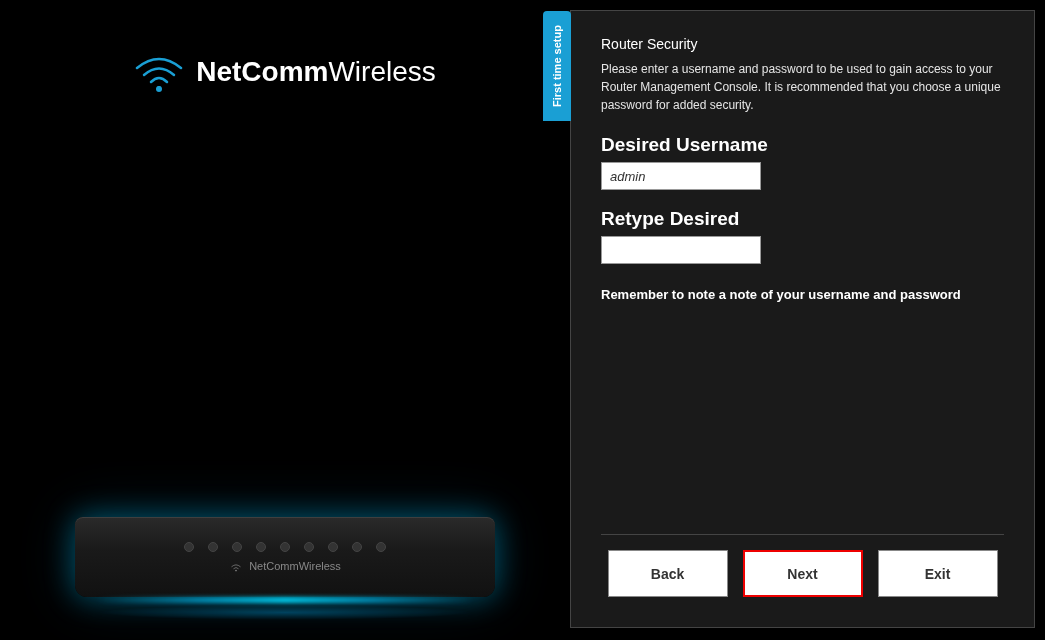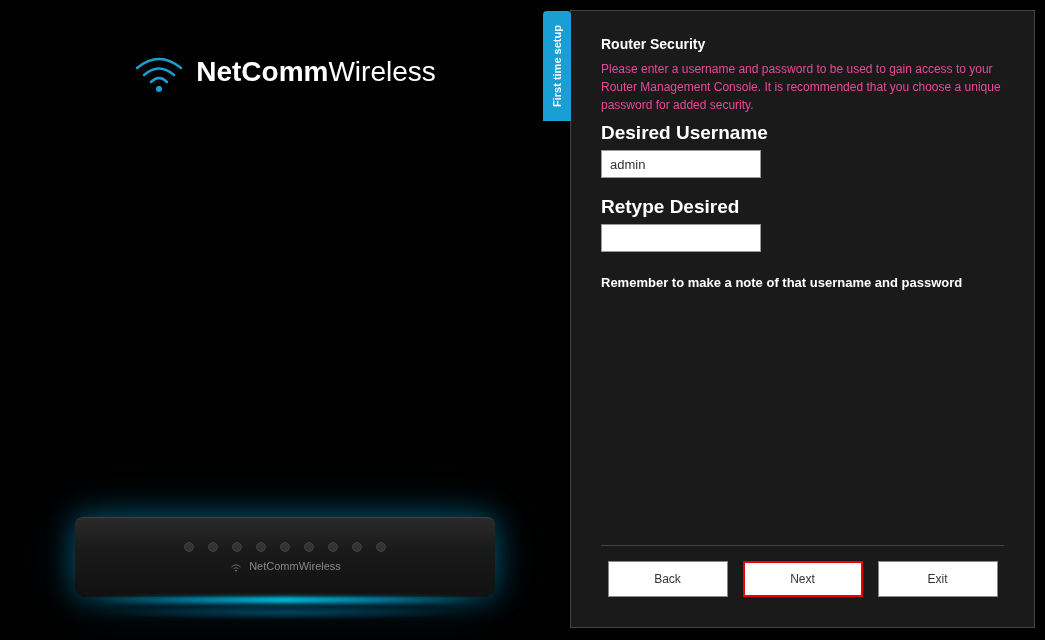--- a/index.html
+++ b/index.html
@@ -156,30 +156,30 @@
 
     .step-title {
       font-size: 26px;
       font-weight: bold;
       color: #fff;
       margin-bottom: 15px;
     }
 
     .section-label {
       font-size: 14px;
-      font-weight: bold;
+      font-weight: normal;
       color: #fff;
       margin-bottom: 8px;
     }
 
     .description-text {
       font-size: 12px;
-      color: #ec4899;
+      color: #e5e5e5;
       line-height: 1.5;
-      margin-bottom: 8px;
+      margin-bottom: 20px;
     }
 
     .form-group {
       margin-bottom: 18px;
     }
 
     .field-label {
       font-size: 19px;
       font-weight: bold;
       color: #fff;
@@ -188,20 +188,21 @@
 
     .text-input {
       width: 160px;
       height: 28px;
       background: #fff;
       border: 1px solid #999;
       padding: 4px 8px;
       font-size: 13px;
       color: #333;
       outline: none;
+      font-style: italic;
     }
 
     .reminder-text {
       font-size: 13px;
       font-weight: bold;
       color: #fff;
       margin-top: 5px;
     }
 
     .spacer { flex: 1; }
@@ -210,27 +211,27 @@
     .button-row {
       display: flex;
       justify-content: center;
       gap: 15px;
       padding: 15px 0 10px 0;
       border-top: 1px solid #444;
     }
 
     .btn {
       width: 120px;
-      height: 36px;
+      height: 47px;
       background: #fff;
       border: 1px solid #888;
       color: #333;
-      font-size: 12px;
+      font-size: 14px;
       cursor: pointer;
-      font-weight: normal;
+      font-weight: bold;
     }
 
     .btn-next {
       border: 2px solid #e00;
     }
 
     
     .wifi-svg {
       display: block;
     }
@@ -298,21 +299,21 @@
       <div class="field-label">Desired Username</div>
       <input class="text-input" type="text" value="admin" style="">
     </div>
 
 
     <div class="form-group">
       <div class="field-label">Retype Desired</div>
       <input class="text-input" type="password" value="" style="">
     </div>
 
-    <div class="reminder-text">Remember to make a note of that username and password</div>
+    <div class="reminder-text">Remember to note a note of your username and password</div>
 
     <div class="spacer"></div>
 
     <div class="button-row">
       <button class="btn">Back</button>
       <button class="btn btn-next">Next</button>
       <button class="btn">Exit</button>
     </div>
   </div>
 </div>

